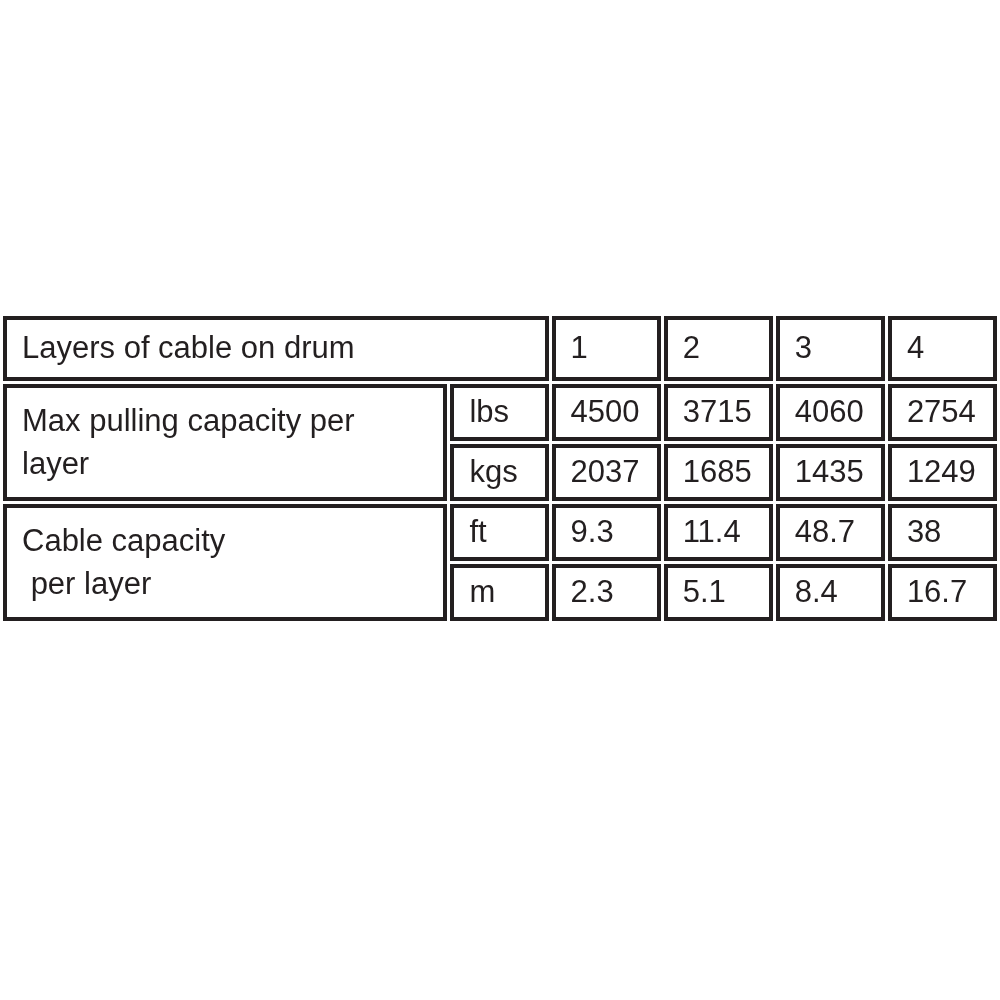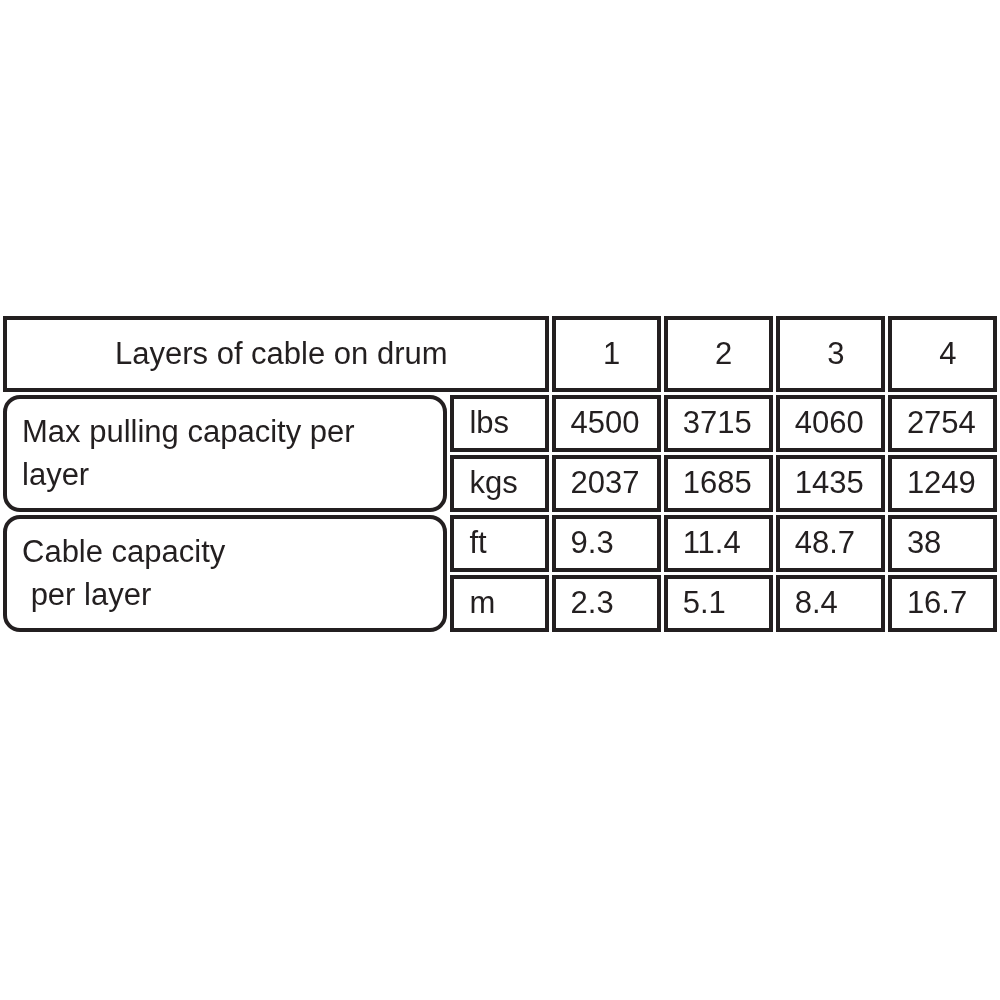--- a/index.html
+++ b/index.html
@@ -50,23 +50,22 @@
     overflow: hidden;
   }
   td.row-label {
     padding-left: 17px;
   }
   td.group-label {
     vertical-align: top;
     padding-top: 5px;
     padding-left: 17px;
     white-space: pre-wrap;
-    border-radius: 17px;
   }
-  tr.first-row td { height: 76px; text-align: center; }
+  tr.first-row td { height: 65px; }
   tr.data-row td { height: 57px; }
 </style>
 </head>
 <body>
 
 <div class="table-block">
 
 
   <table class="spec">
     <colgroup>

